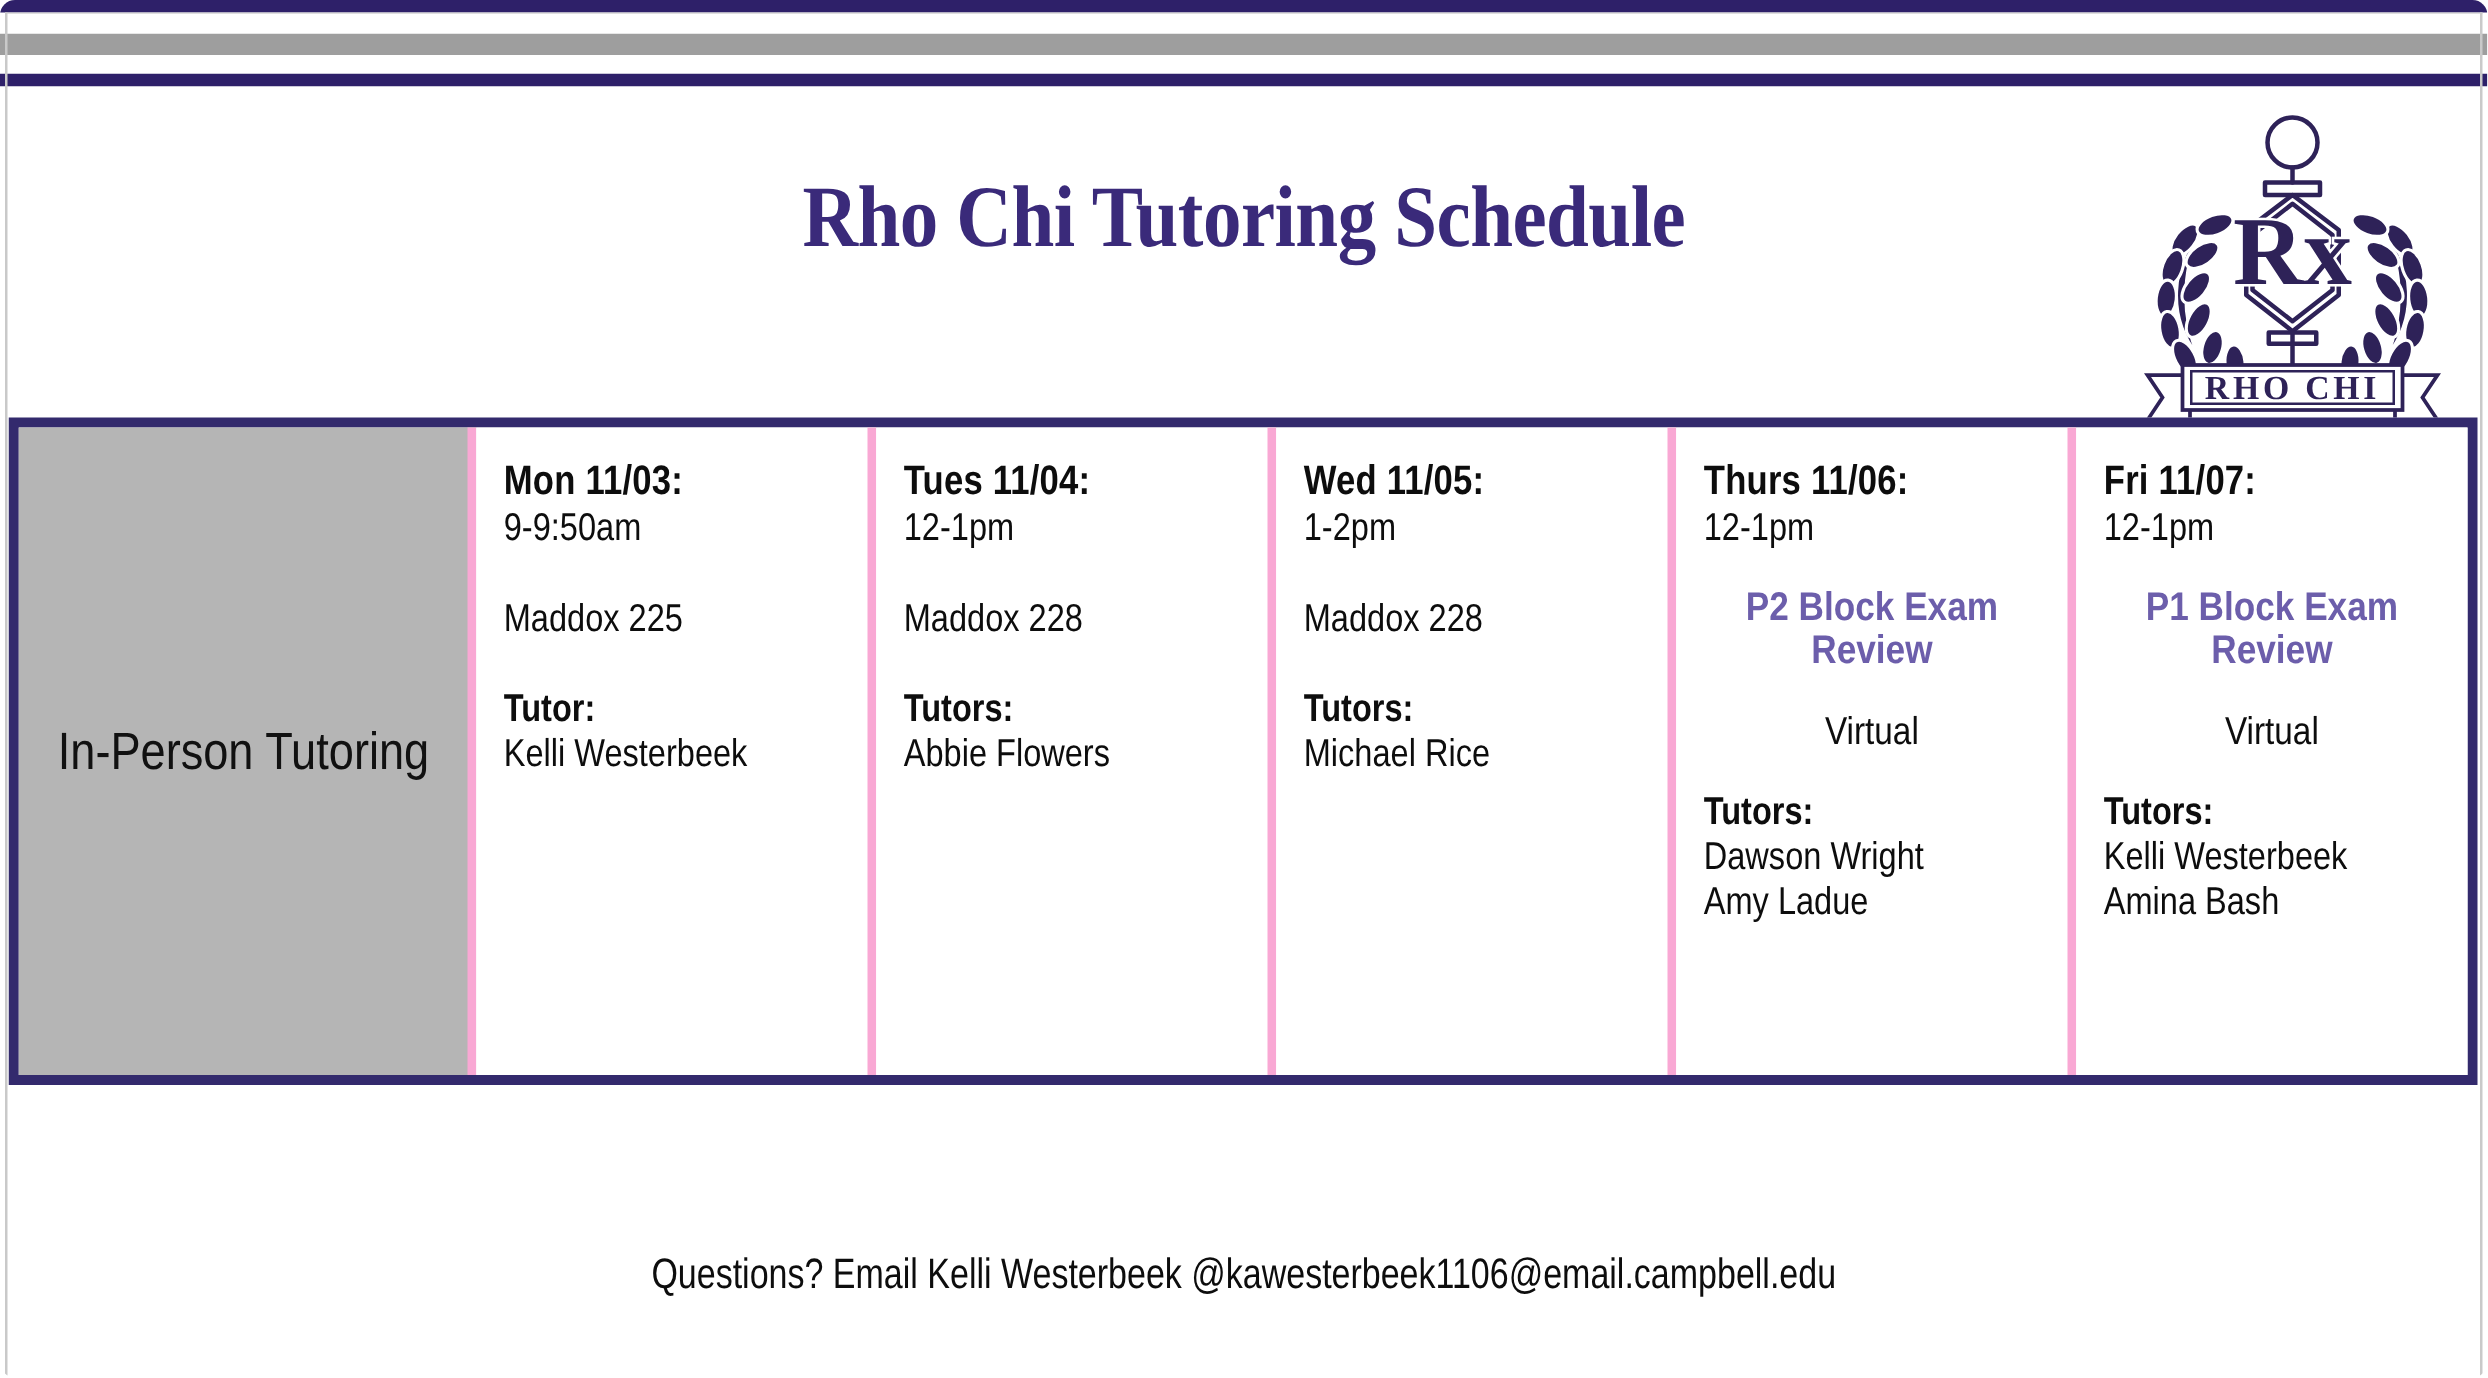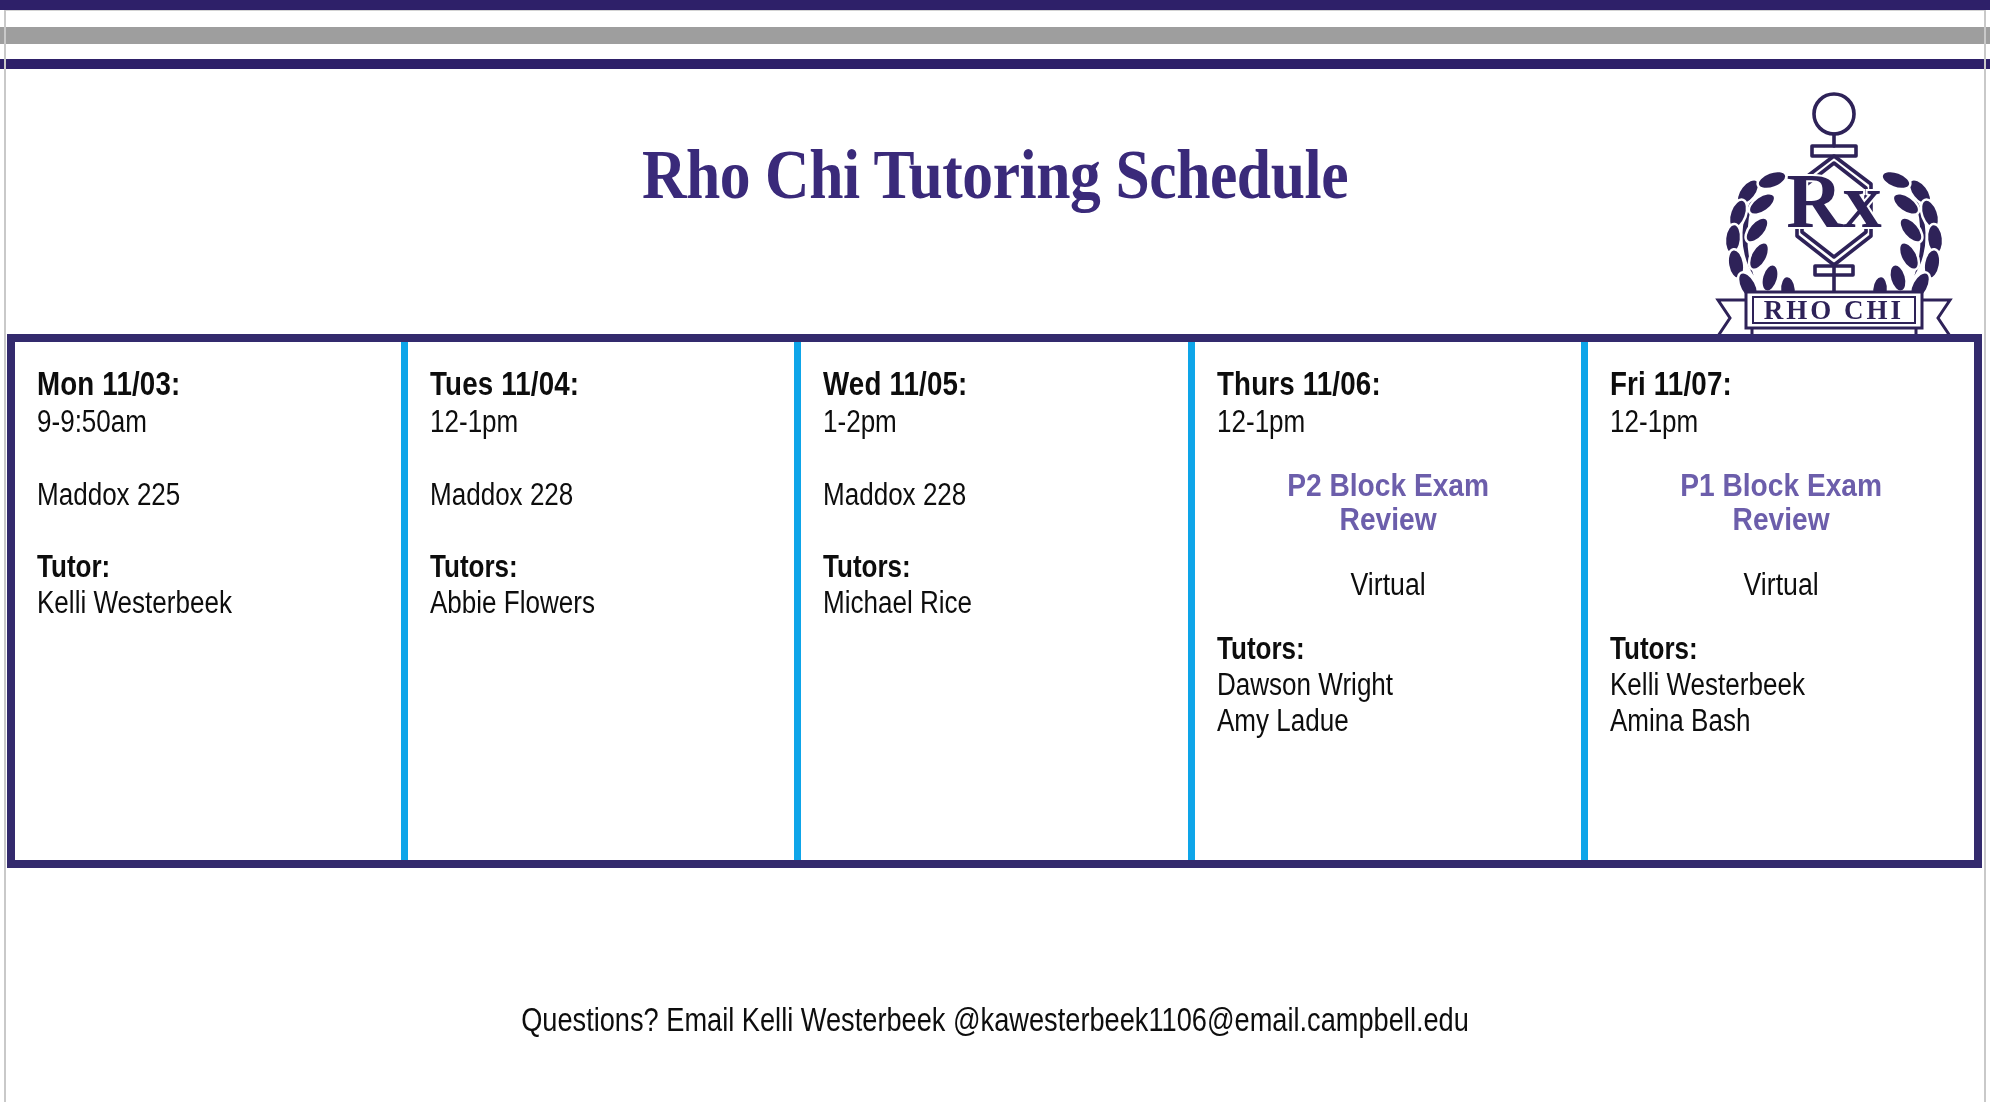--- a/index.html
+++ b/index.html
@@ -9,20 +9,21 @@
   }
   body {
     font-family: "Liberation Sans", sans-serif;
   }
   #page {
     position: relative;
     width: 1990px;
     height: 1102px;
     background: #ffffff;
     overflow: hidden;
+    border-radius: 12px;
   }
 
   
   .bar {
     position: absolute;
     left: 0;
     width: 1990px;
   }
   .bar-purple-1 { top: 0px;  height: 10px; background: #2e2069; }
   .bar-gray     { top: 27px; height: 17px; background: #9e9e9e; }
@@ -82,21 +83,21 @@
     height: 534px;
     box-sizing: border-box;
     border: 8px solid #332a6d;
     background: #ffffff;
     display: flex;
   }
   .col {
     box-sizing: border-box;
     position: relative;
     padding: 24px 22px 10px 22px;
-    border-right: 7px solid #0ea5e9;
+    border-right: 7px solid #f9a8d4;
     background: #ffffff;
     overflow: hidden;
   }
   .col:last-child { border-right: none; }
 
   .col-label {
     width: 366px;
     flex: 0 0 366px;
     background: #b5b5b5;
     display: flex;
@@ -276,20 +277,23 @@
         <path d="M250 216 L216 216 L216 252 L250 252 L238 234 Z" fill="#ffffff" stroke="#2e2258" stroke-width="3"></path>
         <rect x="46" y="208" width="176" height="36" fill="#ffffff" stroke="#2e2258" stroke-width="3"></rect>
         <rect x="53" y="213" width="162" height="26" fill="none" stroke="#2e2258" stroke-width="2"></rect>
         <text x="134" y="235" text-anchor="middle" font-family="'Liberation Serif', serif" font-weight="bold" font-size="27" letter-spacing="3" fill="#2e2258">RHO CHI</text>
       </g>
     </svg>
   </div>
 
   <div id="schedule">
 
+    <div class="col col-label">
+      <div class="label-text">In-Person Tutoring</div>
+    </div>
 
     <div class="col col-day">
       <div class="day-head">Mon 11/03:</div>
       <div class="day-time">9-9:50am</div>
       <div class="day-room">Maddox 225</div>
       <div class="day-tutors-label">Tutor:</div>
       <div class="tutor-name">Kelli Westerbeek</div>
     </div>
 
     <div class="col col-day">

